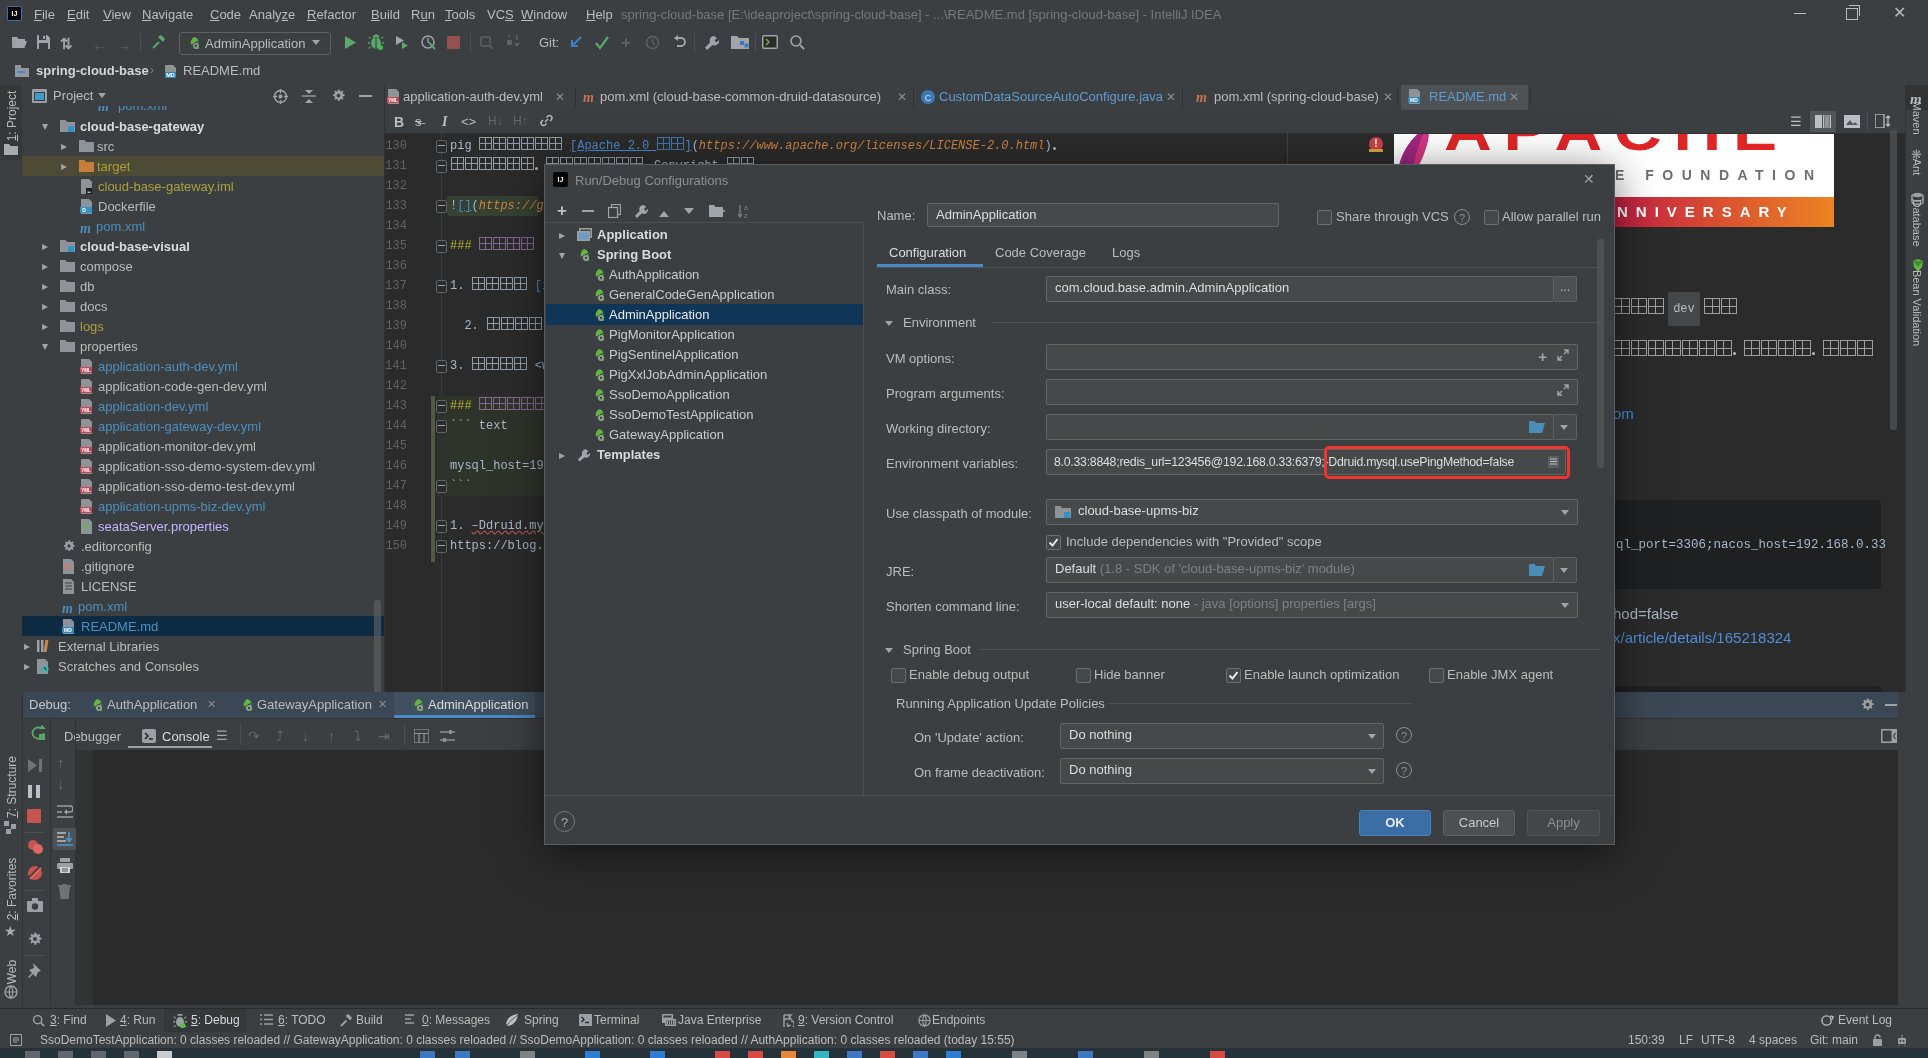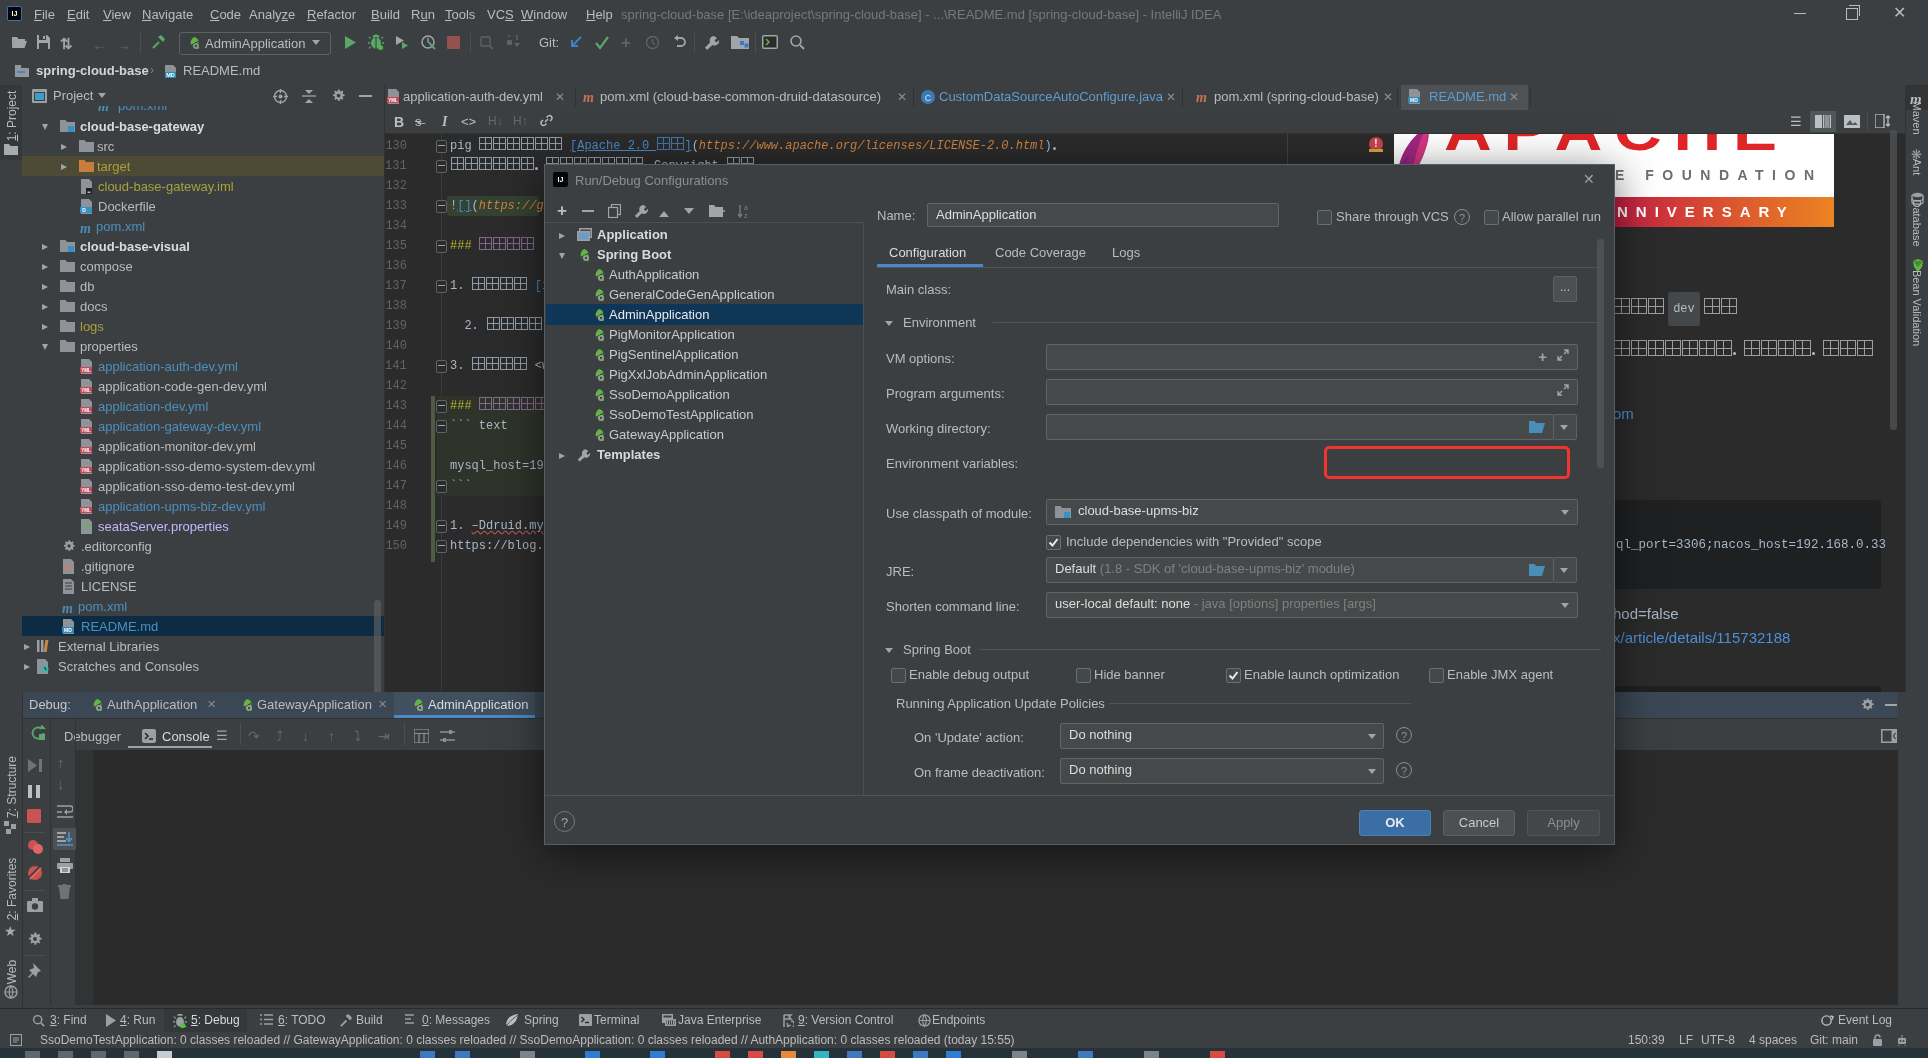--- a/index.html
+++ b/index.html
@@ -622,21 +622,21 @@
       <div class="abs" style="left:50px;top:-36px;width:390px;overflow:hidden;color:#e02527;font-weight:bold;font-size:56px;letter-spacing:10px;transform:scaleX(1.18);transform-origin:left">APACHE</div>
       <div class="abs" style="left:221px;top:33px;color:#6d6e71;font-size:14px;letter-spacing:8.5px;font-weight:bold">E FOUNDATION</div>
       <div class="abs" style="left:217px;top:63px;width:223px;height:30px;background:linear-gradient(90deg,#c11d44,#da5130,#ec8421);color:#fff;font-size:15px;letter-spacing:8px;font-weight:bold;line-height:30px;padding-left:6px;box-sizing:border-box">NNIVERSARY</div>
     </div>
   <div class="abs" style="left:1228px;top:213px;color:#bbbbbb;font-size:15px"><span class="cj lg"></span><span class="cj lg"></span><span class="cj lg"></span> <span class="mono" style="background:#45484a;border-radius:2px;padding:10px 5px;font-size:12px;color:#b4bcc0">dev</span> <span class="cj lg"></span><span class="cj lg"></span></div>
   <div class="abs" style="left:1228px;top:255px;color:#bbbbbb;font-size:15px"><span class="cj lg"></span><span class="cj lg"></span><span class="cj lg"></span><span class="cj lg"></span><span class="cj lg"></span><span class="cj lg"></span><span class="cj lg"></span><span class="cp"></span><span class="cj lg"></span><span class="cj lg"></span><span class="cj lg"></span><span class="cj lg"></span><span class="cp"></span><span class="cj lg"></span><span class="cj lg"></span><span class="cj lg"></span></div>
   <div class="abs" style="left:1228px;top:320px;color:#4d8fdb;font-size:15px">om</div>
   <div class="abs" style="left:1100px;top:415px;width:396px;height:89px;background:#1e2022;border-radius:4px"></div>
   <div class="abs mono" style="left:1231px;top:453px;color:#a9b7c6;font-size:12.5px">ql_port=3306;nacos_host=192.168.0.33</div>
   <div class="abs" style="left:1228px;top:520px;color:#a9b7c6;font-size:15px">hod=false</div>
-  <div class="abs" style="left:1228px;top:544px;color:#4d8fdb;font-size:15px">x/article/details/115732188</div>
+  <div class="abs" style="left:1228px;top:544px;color:#4d8fdb;font-size:15px">x/article/details/165218324</div>
   <div class="abs" style="left:1100px;top:601px;width:396px;height:6px;background:#1e2022;border-radius:4px 4px 0 0"></div>
   <div class="abs" style="left:1505px;top:45px;width:7px;height:300px;background:#55585a;border-radius:3px;opacity:.65"></div>
 </div>
 
 <div class="abs" id="rightstripe" style="left:1905px;top:85px;width:23px;height:923px;background:#3c3f41;border-left:1px solid #323232">
   <div class="abs" style="left:0;top:0;width:23px;height:25px;background:#313335"></div>
   <div class="abs" style="left:4px;top:6px;color:#b6bcbf;font-weight:bold;font-style:italic;font-size:15px;font-family:'Liberation Serif',serif">m</div>
   <div class="abs" style="left:11px;top:33px;color:#bbbbbb;font-size:11px;white-space:nowrap;transform:translate(-50%,-50%) rotate(90deg)">Maven</div>
   <div class="abs" style="left:5px;top:62px;color:#9aa0a3;font-size:13px">❋</div>
   <div class="abs" style="left:11px;top:82px;color:#bbbbbb;font-size:11px;white-space:nowrap;transform:translate(-50%,-50%) rotate(90deg)">Ant</div>
@@ -1136,20 +1136,23 @@
   <div class="abs" style="left:791px;top:44px;color:#bbbbbb;font-size:13px;white-space:nowrap">Share through VCS</div>
   <div class="abs" style="left:909px;top:44px;width:16px;height:16px;border:1.5px solid #8a8f92;border-radius:50%;color:#8a8f92;font-size:11px;text-align:center;line-height:16px;box-sizing:border-box">?</div>
   <div class="abs" style="left:939px;top:45px;width:13px;height:13px;background:#43494b;border:1px solid #6b6f71;border-radius:2px"></div>
   <div class="abs" style="left:957px;top:44px;color:#bbbbbb;font-size:13px;white-space:nowrap">Allow parallel run</div>
   <div class="abs" style="left:344px;top:80px;color:#dddddd;font-size:13px">Configuration</div>
   <div class="abs" style="left:450px;top:80px;color:#bbbbbb;font-size:13px">Code Coverage</div>
   <div class="abs" style="left:567px;top:80px;color:#bbbbbb;font-size:13px">Logs</div>
   <div class="abs" style="left:332px;top:99px;width:106px;height:3px;background:#4a88c7"></div>
   <div class="abs" style="left:332px;top:102px;width:724px;height:1px;background:#515354"></div>
   <div class="abs" style="left:341px;top:117px;color:#bbbbbb;font-size:13px;white-space:nowrap">Main class:</div>
+  <div class="abs" style="left:501px;top:111px;width:508px;height:26px;background:#45494a;border:1px solid #646464;box-sizing:border-box;border-radius:2px">
+      <div class="abs" style="left:8px;top:3px;color:#dddddd;font-size:13px">com.cloud.base.admin.AdminApplication</div>
+    </div>
   <div class="abs" style="left:1008px;top:111px;width:24px;height:26px;background:#4c5052;border:1px solid #5e6163;box-sizing:border-box;border-radius:2px;color:#b9bfc2;font-size:12px;text-align:center;line-height:20px">...</div>
   <div class="abs" style="left:340px;top:156px;width:0;height:0;border:4px solid transparent;border-top:5px solid #9fa5a8"></div>
   <div class="abs" style="left:358px;top:150px;color:#bbbbbb;font-size:13px;white-space:nowrap">Environment</div>
   <div class="abs" style="left:448px;top:157px;width:608px;height:1px;background:#515354"></div>
   <div class="abs" style="left:341px;top:186px;color:#bbbbbb;font-size:13px;white-space:nowrap">VM options:</div>
   <div class="abs" style="left:501px;top:179px;width:532px;height:26px;background:#45494a;border:1px solid #646464;box-sizing:border-box;border-radius:2px">
       <div class="abs" style="right:30px;top:3px;color:#9fa5a8;font-size:15px;font-weight:bold">+</div>
       <div class="abs" style="right:8px;top:4px">
         <svg width="12" height="12" viewBox="0 0 12 12">
           <path d="M7 5l4-4M7 1h4v4M5 7l-4 4M5 11H1V7" stroke="#9fa5a8" stroke-width="1.4" fill="none"></path>
@@ -1168,20 +1171,29 @@
   <div class="abs" style="left:501px;top:249px;width:508px;height:26px;background:#45494a;border:1px solid #646464;box-sizing:border-box;border-radius:2px">
       <div class="abs" style="right:8px;top:5px">
         <svg width="16" height="13" viewBox="0 0 16 13">
           <path d="M0 1h5.5l1.5 2H16l-3 10H0z" fill="#4a8db8"></path>
         </svg>
       </div>
     </div>
   <div class="abs" style="left:1008px;top:249px;width:24px;height:26px;background:#45494a;border:1px solid #5e6163;box-sizing:border-box;border-radius:2px"></div>
   <div class="abs" style="left:1015px;top:260px;width:0;height:0;border:4px solid transparent;border-top:5px solid #9fa5a8"></div>
   <div class="abs" style="left:341px;top:291px;color:#bbbbbb;font-size:13px;white-space:nowrap">Environment variables:</div>
+  <div class="abs" style="left:501px;top:284px;width:520px;height:26px;background:#45494a;border:1px solid #646464;box-sizing:border-box;border-radius:2px">
+      <div class="abs" style="left:7px;top:5px;color:#dddddd;font-size:12.3px;letter-spacing:-0.25px;white-space:nowrap">8.0.33:8848;redis_url=123456@192.168.0.33:6379;-Ddruid.mysql.usePingMethod=false</div>
+      <div class="abs" style="right:5px;top:5px">
+        <svg width="13" height="14" viewBox="0 0 13 14">
+          <rect x="1" y="1" width="11" height="12" fill="#5a5e60"></rect>
+          <path d="M3 4h7M3 6.5h7M3 9h7" stroke="#b9bfc2"></path>
+        </svg>
+      </div>
+    </div>
   <div class="abs" style="left:779px;top:281px;width:246px;height:33px;border:3px solid #f0342e;border-radius:5px;box-sizing:border-box"></div>
   <div class="abs" style="left:341px;top:341px;color:#bbbbbb;font-size:13px;white-space:nowrap">Use classpath of module:</div>
   <div class="abs" style="left:501px;top:334px;width:532px;height:26px;background:#45494a;border:1px solid #646464;box-sizing:border-box;border-radius:2px">
       <div class="abs" style="left:8px;top:5px">
         <svg width="16" height="13" viewBox="0 0 16 13">
           <path d="M0 1h5.5l1.5 2H16v10H0z" fill="#8d9398"></path>
           <rect x="9" y="7" width="6" height="6" fill="#3592c4"></rect>
         </svg>
       </div>
       <div class="abs" style="left:31px;top:3px;color:#dddddd;font-size:13px">cloud-base-upms-biz</div>

